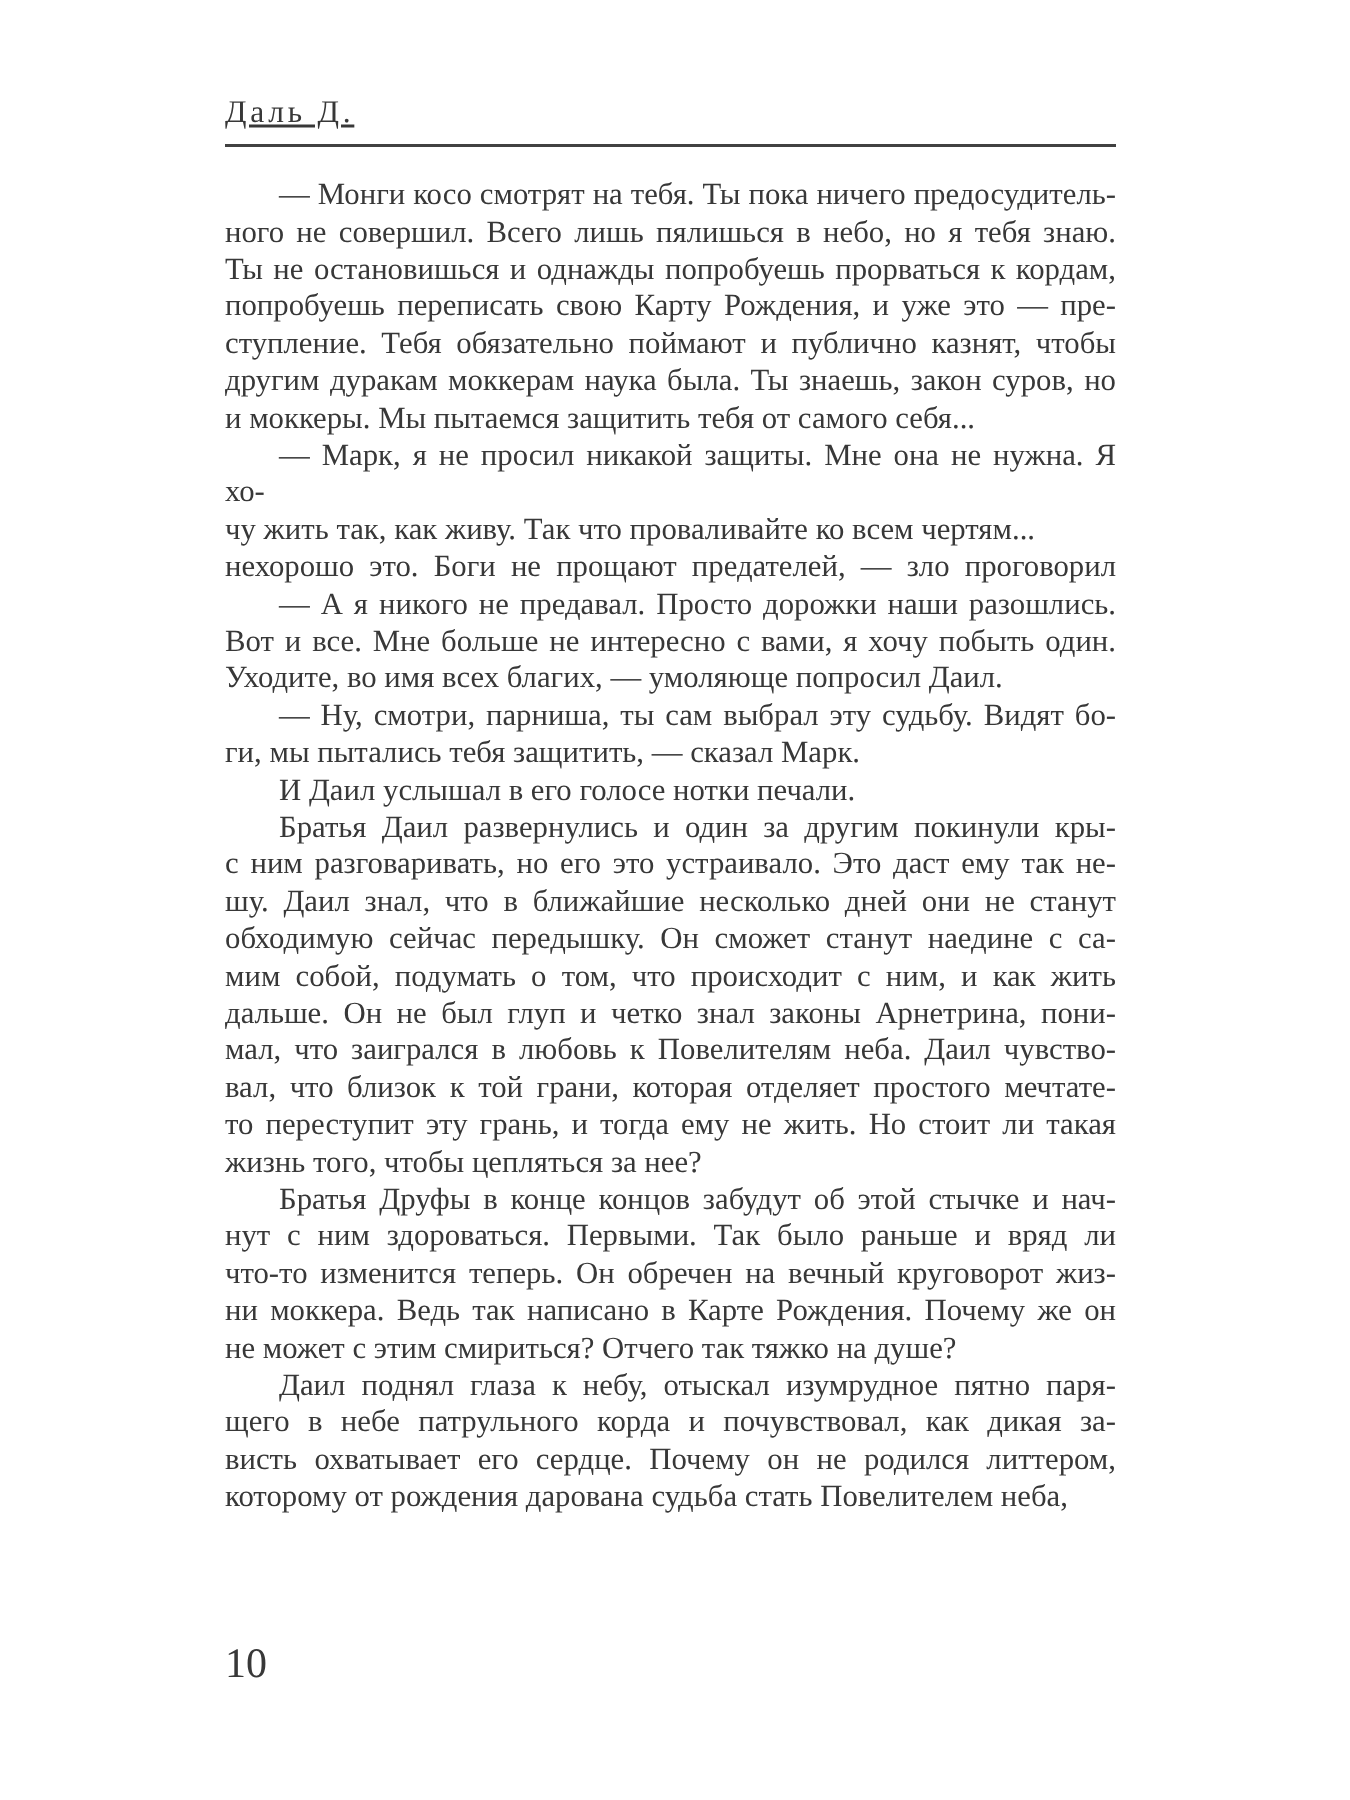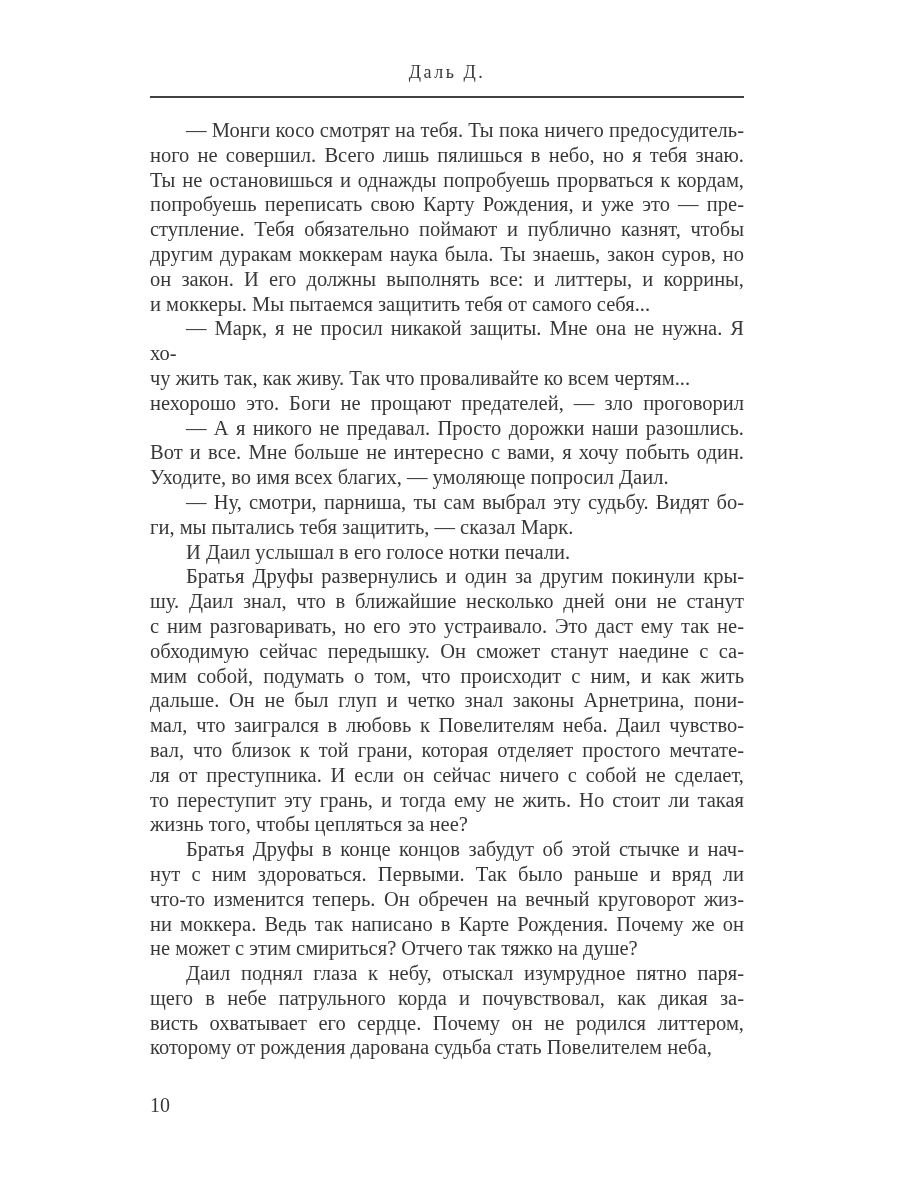--- a/index.html
+++ b/index.html
@@ -25,24 +25,25 @@
     position:absolute;
     left:150px;
     top:0;
     width:594px;
   }
   .running-header{
     position:absolute;
     top:62px;
     left:0;
     width:100%;
-    text-align:center;
-    font-size:18px;
+    text-align:left;
+    font-size:21px;
     letter-spacing:2.5px;
     color:var(--text-color);
+    text-decoration:underline;
   }
   .header-rule{
     position:absolute;
     top:96px;
     left:0;
     width:100%;
     height:2px;
     background:var(--rule-color);
   }
   .page-body{
@@ -61,58 +62,56 @@
   .line.first{
     text-indent:36px;
   }
   .line.last{
     text-align-last:left;
   }
   .folio{
     position:absolute;
     top:1094px;
     left:150px;
-    font-size:20px;
+    font-size:28px;
     color:var(--text-color);
   }
 </style>
 </head>
 <body>
 
 <div class="page">
   <div class="content">
     <div class="running-header">Даль Д.</div>
     <div class="header-rule"></div>
     <div class="page-body">
         <div class="line first">— Монги косо смотрят на тебя. Ты пока ничего предосудитель-</div>
         <div class="line">ного не совершил. Всего лишь пялишься в небо, но я тебя знаю.</div>
         <div class="line">Ты не остановишься и однажды попробуешь прорваться к кордам,</div>
         <div class="line">попробуешь переписать свою Карту Рождения, и уже это — пре-</div>
         <div class="line">ступление. Тебя обязательно поймают и публично казнят, чтобы</div>
         <div class="line">другим дуракам моккерам наука была. Ты знаешь, закон суров, но</div>
-        <div class="line">он закон. И его должны выполнять все: и литтеры, и коррины,</div>
         <div class="line last">и моккеры. Мы пытаемся защитить тебя от самого себя...</div>
         <div class="line first">— Марк, я не просил никакой защиты. Мне она не нужна. Я хо-</div>
         <div class="line last">чу жить так, как живу. Так что проваливайте ко всем чертям...</div>
         <div class="line">нехорошо это. Боги не прощают предателей, — зло проговорил</div>
         <div class="line first">— А я никого не предавал. Просто дорожки наши разошлись.</div>
         <div class="line">Вот и все. Мне больше не интересно с вами, я хочу побыть один.</div>
         <div class="line last">Уходите, во имя всех благих, — умоляюще попросил Даил.</div>
         <div class="line first">— Ну, смотри, парниша, ты сам выбрал эту судьбу. Видят бо-</div>
         <div class="line last">ги, мы пытались тебя защитить, — сказал Марк.</div>
         <div class="line first last">И Даил услышал в его голосе нотки печали.</div>
-        <div class="line first">Братья Друфы развернулись и один за другим покинули кры-</div>
+        <div class="line first">Братья Даил развернулись и один за другим покинули кры-</div>
+        <div class="line">с ним разговаривать, но его это устраивало. Это даст ему так не-</div>
         <div class="line">шу. Даил знал, что в ближайшие несколько дней они не станут</div>
-        <div class="line">с ним разговаривать, но его это устраивало. Это даст ему так не-</div>
         <div class="line">обходимую сейчас передышку. Он сможет станут наедине с са-</div>
         <div class="line">мим собой, подумать о том, что происходит с ним, и как жить</div>
         <div class="line">дальше. Он не был глуп и четко знал законы Арнетрина, пони-</div>
         <div class="line">мал, что заигрался в любовь к Повелителям неба. Даил чувство-</div>
         <div class="line">вал, что близок к той грани, которая отделяет простого мечтате-</div>
-        <div class="line">ля от преступника. И если он сейчас ничего с собой не сделает,</div>
         <div class="line">то переступит эту грань, и тогда ему не жить. Но стоит ли такая</div>
         <div class="line last">жизнь того, чтобы цепляться за нее?</div>
         <div class="line first">Братья Друфы в конце концов забудут об этой стычке и нач-</div>
         <div class="line">нут с ним здороваться. Первыми. Так было раньше и вряд ли</div>
         <div class="line">что-то изменится теперь. Он обречен на вечный круговорот жиз-</div>
         <div class="line">ни моккера. Ведь так написано в Карте Рождения. Почему же он</div>
         <div class="line last">не может с этим смириться? Отчего так тяжко на душе?</div>
         <div class="line first">Даил поднял глаза к небу, отыскал изумрудное пятно паря-</div>
         <div class="line">щего в небе патрульного корда и почувствовал, как дикая за-</div>
         <div class="line">висть охватывает его сердце. Почему он не родился литтером,</div>

